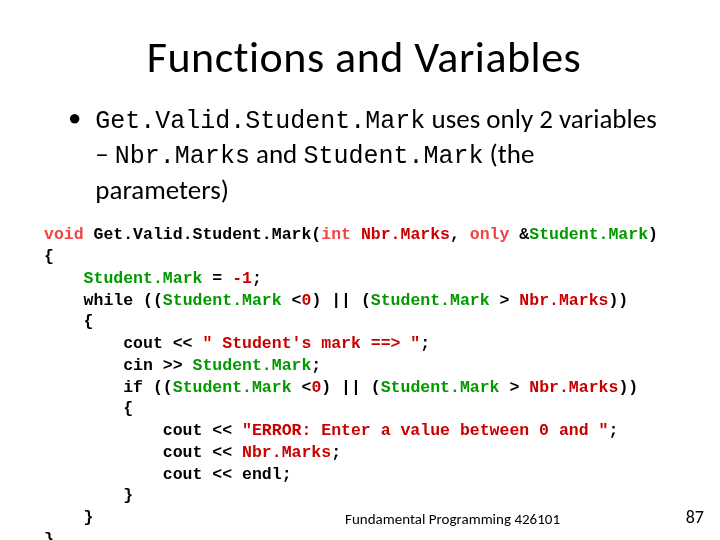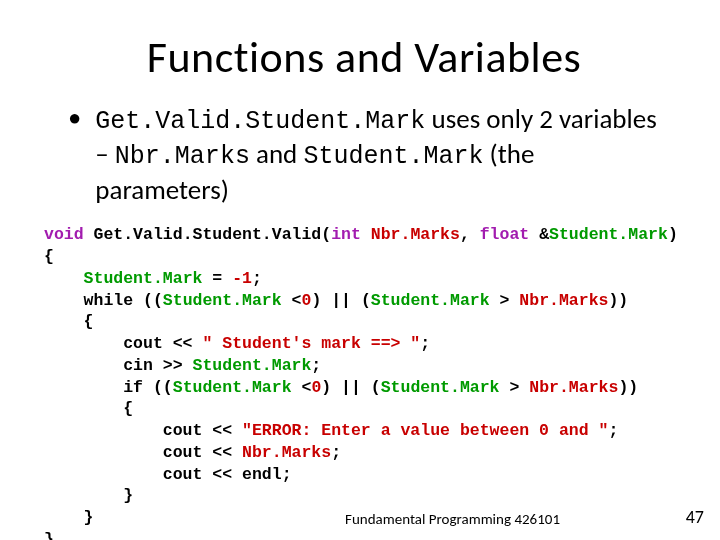--- a/index.html
+++ b/index.html
@@ -49,21 +49,21 @@
     text-align: right;
   }
   .code-block {
     font-family: "Courier New", Courier, monospace;
     font-weight: bold;
     font-size: 16.5px;
     line-height: 1.32;
     white-space: pre;
     margin-left: 4px;
   }
-  .kw { color: #a21caf; }   
+  .kw { color: #ef4444; }   
   .num { color: #c80000; }  
   .var-nbr { color: #c80000; }  
   .var-stu { color: #009a00; }  
   .footer {
     position: absolute;
     bottom: 12px;
     left: 0;
     right: 0;
     font-family: "Gill Sans", "Gill Sans MT", "Trebuchet MS", Calibri, sans-serif;
     font-size: 15px;
@@ -87,34 +87,34 @@
 
   <div class="title">Functions and Variables</div>
 
   <div class="bullet-row">
     <div class="bullet-dot">●</div>
     <div class="bullet-text">
       <span class="mono">Get.Valid.Student.Mark</span><span> uses only 2 variables – </span><span class="mono">Nbr.Marks</span><span> and </span><span class="mono">Student.Mark</span><span>  (the parameters)</span>
     </div>
   </div>
 
-  <div class="code-block"><span class="kw">void</span><span> Get.Valid.Student.Valid(</span><span class="kw">int</span> <span class="var-nbr">Nbr.Marks</span>, <span class="kw">float</span> &amp;<span class="var-stu">Student.Mark</span>)
+  <div class="code-block"><span class="kw">void</span><span> Get.Valid.Student.Mark(</span><span class="kw">int</span> <span class="var-nbr">Nbr.Marks</span>, <span class="kw">only</span> &amp;<span class="var-stu">Student.Mark</span>)
 <span>{</span>
     <span class="var-stu">Student.Mark</span><span> = </span><span class="num">-1</span><span>;</span>
 <span>    while ((</span><span class="var-stu">Student.Mark</span><span> &lt;</span><span class="num">0</span><span>) || (</span><span class="var-stu">Student.Mark</span><span> &gt; </span><span class="var-nbr">Nbr.Marks</span><span>))</span>
 <span>    {</span>
 <span>        cout &lt;&lt; </span><span class="num">" Student's mark ==&gt; "</span><span>;</span>
 <span>        cin &gt;&gt; </span><span class="var-stu">Student.Mark</span><span>;</span>
 <span>        if ((</span><span class="var-stu">Student.Mark</span><span> &lt;</span><span class="num">0</span><span>) || (</span><span class="var-stu">Student.Mark</span><span> &gt; </span><span class="var-nbr">Nbr.Marks</span><span>))</span>
 <span>        {</span>
 <span>            cout &lt;&lt; </span><span class="num">"ERROR: Enter a value between 0 and "</span><span>;</span>
 <span>            cout &lt;&lt; </span><span class="var-nbr">Nbr.Marks</span><span>;</span>
 <span>            cout &lt;&lt; endl;</span>
 <span>        }</span>
 <span>    }</span>
 <span>}</span></div>
 
   <div class="footer">
     <span class="footer-center">Fundamental Programming 426101</span>
-    <span class="footer-right">47</span>
+    <span class="footer-right">87</span>
   </div>
 
 </div>
 
 </body></html>

